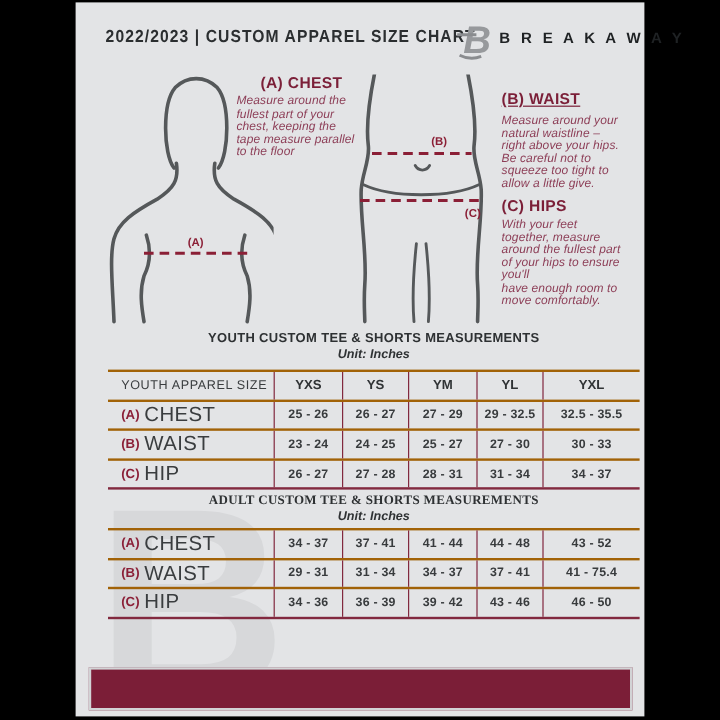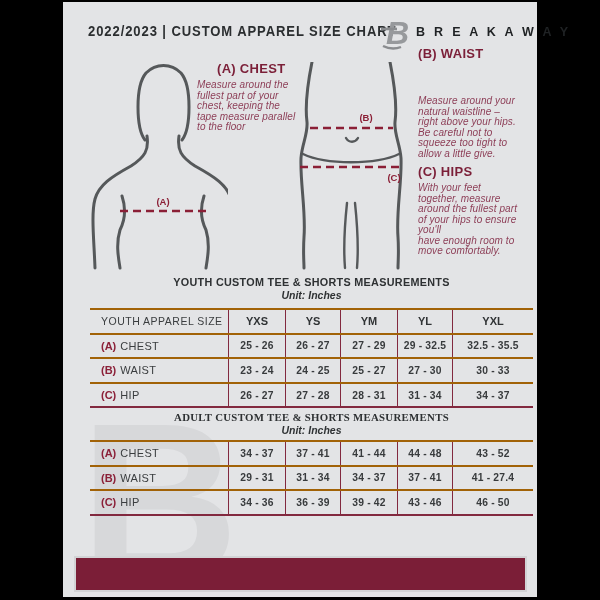--- a/index.html
+++ b/index.html
@@ -49,21 +49,21 @@
   .trow{
     display:grid;grid-template-columns:138px 57px 55px 57px 55px 81px;
     height:22.6px;border-top:2px solid #a16207;
   }
   .c{display:flex;align-items:center;justify-content:center;overflow:hidden;}
   .c + .c{border-left:1.5px solid #82293f;}
   .c.left{justify-content:flex-start;padding-left:11px;}
   .colhead{font-size:11px;font-weight:bold;color:#303335;}
   .lblhead{font-size:10.5px;color:#3a3d3f;letter-spacing:.5px;}
   .pfx{font-size:11px;font-weight:bold;color:#8b2038;}
-  .nm{font-size:11px;color:#3a3d3f;margin-left:4px;letter-spacing:.3px;}
+  .nm{font-size:17px;color:#3a3d3f;margin-left:4px;letter-spacing:.3px;}
   .val{font-size:10.3px;font-weight:bold;color:#383b3d;letter-spacing:.2px;}
   .footer-bar{
     left:74px;top:556px;width:449px;height:32px;
     background:#7b1e37;border:2px solid #d2d3d5;z-index:3;
   }
   svg text{font-family:"Liberation Sans", sans-serif;}
 </style>
 </head>
 <body>
 
@@ -78,21 +78,21 @@
 </svg>
 <div class="abs z2 brand">B R E A K A W A Y</div>
 
 <div class="abs z2 sec-head" style="left:197px;top:61px;margin-left:20px;">(A) CHEST</div>
 <div class="abs z2 desc" style="left:197px;top:80px;width:115px;">Measure around the
 fullest part of your
 chest, keeping the
 tape measure parallel
 to the floor</div>
 
-<div class="abs z2 sec-head" style="left:418px;top:46px;">(B) WAIST</div>
+<div class="abs z2 sec-head" style="left:418px;top:75px;text-decoration:underline;">(B) WAIST</div>
 <div class="abs z2 desc" style="left:418px;top:96px;width:120px;">Measure around your
 natural waistline –
 right above your hips.
 Be careful not to
 squeeze too tight to
 allow a little give.</div>
 
 <div class="abs z2 sec-head" style="left:418px;top:164px;">(C) HIPS</div>
 <div class="abs z2 desc" style="left:418px;top:183px;width:120px;">With your feet
 together, measure
@@ -191,21 +191,21 @@
   </div>
   <div class="trow">
     <div class="c left">
         <span class="pfx">(B)</span>
         <span class="nm">WAIST</span>
       </div>
     <div class="c val">29 - 31</div>
     <div class="c val">31 - 34</div>
     <div class="c val">34 - 37</div>
     <div class="c val">37 - 41</div>
-    <div class="c val">41 - 27.4</div>
+    <div class="c val">41 - 75.4</div>
   </div>
   <div class="trow">
     <div class="c left">
         <span class="pfx">(C)</span>
         <span class="nm">HIP</span>
       </div>
     <div class="c val">34 - 36</div>
     <div class="c val">36 - 39</div>
     <div class="c val">39 - 42</div>
     <div class="c val">43 - 46</div>

